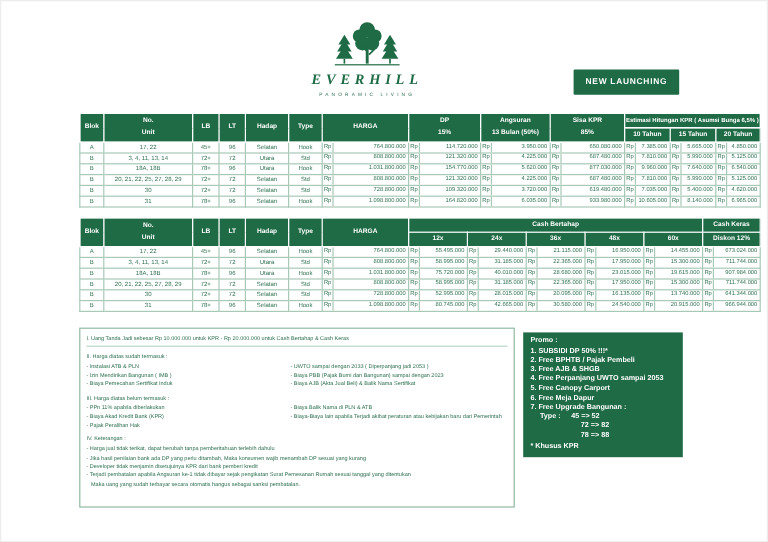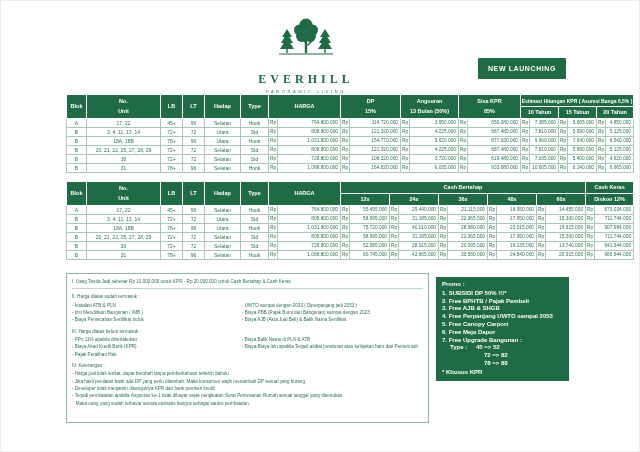--- a/index.html
+++ b/index.html
@@ -5,21 +5,21 @@
   * { box-sizing: border-box; margin: 0; padding: 0; }
   html,body { background:#fff; }
   body { font-family: "Liberation Sans", sans-serif; }
   .page { position:relative; width:640px; height:452px; background:#fff; overflow:hidden;
           border:1px solid #ececec; }
 
   
   .logo { position:absolute; left:230px; top:14px; width:150px; text-align:center; color:#1e6b45; }
   .logo svg { display:block; margin:0 auto; }
   .brand-name { font-family:"Liberation Serif", serif; font-weight:bold; font-size:12px;
-                letter-spacing:4px; color:#1e6b45; margin-top:15px; white-space:nowrap; }
+                letter-spacing:4px; color:#1e6b45; margin-top:2px; white-space:nowrap;font-style:italic; }
   .brand-tagline { font-size:4px; letter-spacing:2.6px; color:#2e7050; margin-top:2px; white-space:nowrap; }
   .launch-btn { position:absolute; left:477px; top:57px; width:88px; height:21px; background:#1e6b45;
                 color:#fff; font-size:7px; font-weight:bold; letter-spacing:0.6px;
                 display:flex; align-items:center; justify-content:center; border-radius:1px; }
 
   
   table { border-collapse:collapse; table-layout:fixed; position:absolute; left:65px; width:567px; }
   #kpr-table  { top:93px; }
   #cash-table { top:180px; }
   th { background:#1e6b45; color:#fff; border:1px solid #fff; font-size:5.5px; font-weight:bold;

